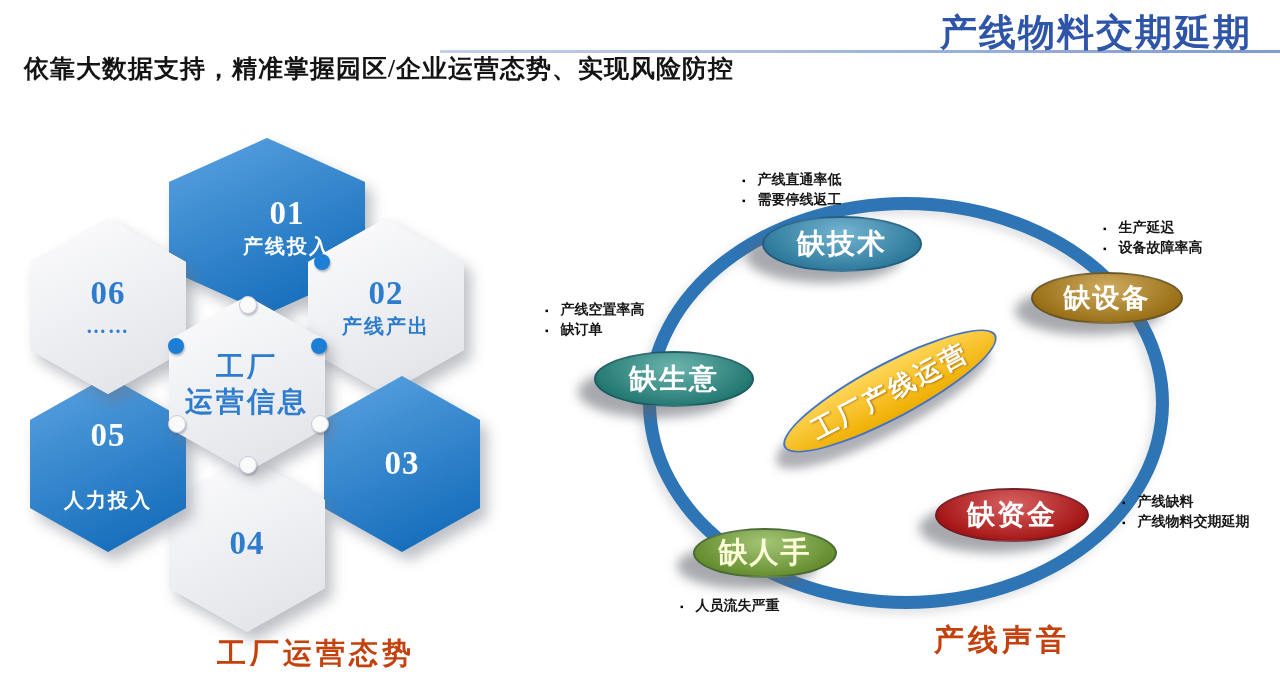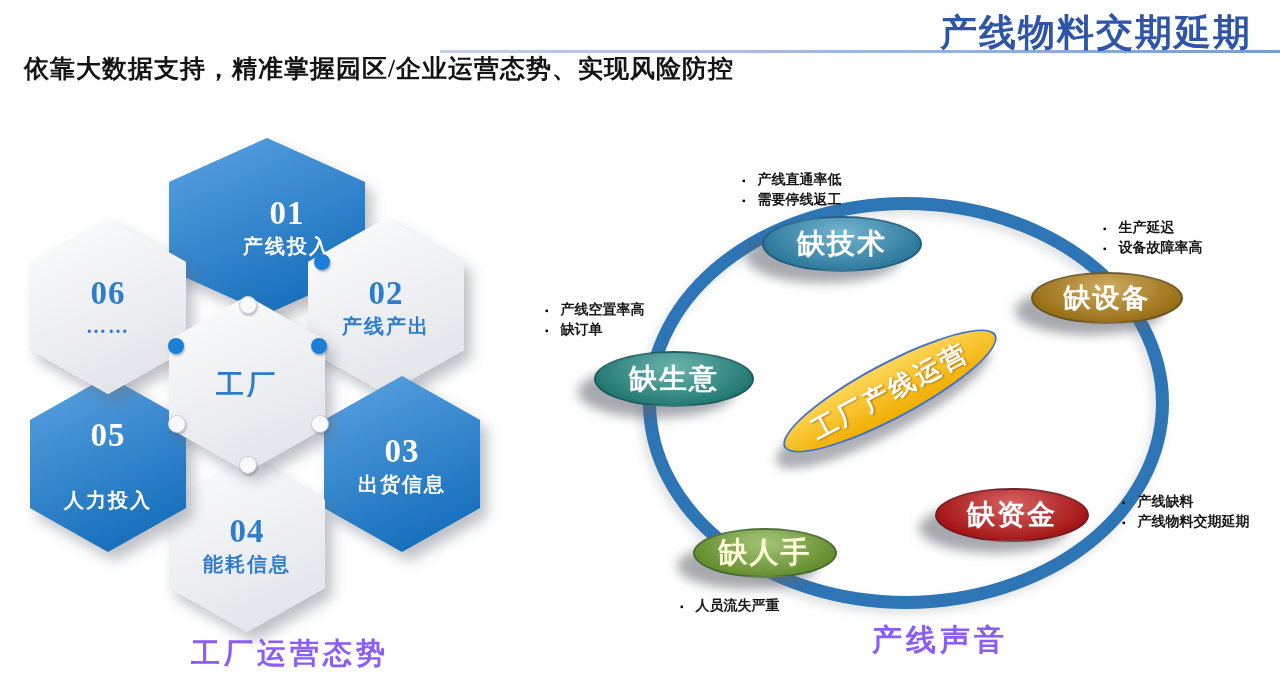--- a/index.html
+++ b/index.html
@@ -43,22 +43,22 @@
     background-image:linear-gradient(155deg,#fdfdfe,#e2e4e9 90%);
     color:#2e7ccd;
   }
   .hex-num{font-size:33px;font-weight:bold;letter-spacing:1px;}
   .hex-label{font-size:20px;font-weight:bold;letter-spacing:2px;}
   .hex-center-line{font-size:28px;font-weight:bold;letter-spacing:3px;}
   .dot{position:absolute;width:16px;height:16px;border-radius:50%;z-index:6;}
   .dot.blue{background:#1b7fd6;box-shadow:1px 2px 2px rgba(80,90,110,.4);}
   .dot.light{background:#fafafa;border:1px solid #c7ccd6;box-shadow:1px 2px 2px rgba(80,90,110,.35);}
   .diagram-caption{
-    position:absolute;font-weight:bold;color:#8b5cf6;letter-spacing:4px;
-    text-align:center;z-index:10;white-space:nowrap;
+    position:absolute;font-weight:bold;color:#c2410c;letter-spacing:4px;
+    text-align:right;z-index:10;white-space:nowrap;
   }
   
   .ring{
     position:absolute;left:643px;top:197px;width:500px;height:386px;
     border:13px solid #2e75b6;border-radius:50%;z-index:1;
     filter:drop-shadow(-4px 5px 5px rgba(130,135,145,.25));
   }
   .node{
     position:absolute;border-radius:50%;z-index:3;
     display:flex;align-items:center;justify-content:center;
@@ -103,48 +103,47 @@
   <div class="hexw" style="left:308px;top:218px;">
     <div class="hex white">
       <div class="hex-num">02</div>
       <div class="hex-label">产线产出</div>
     </div>
   </div>
 
   <div class="hexw" style="left:324px;top:376px;">
     <div class="hex blue" style="background-color: rgb(27, 127, 214);">
       <div class="hex-num">03</div>
-      <div class="hex-label">出货信息</div>
     </div>
   </div>
 
   <div class="hexw" style="left:169px;top:456px;">
     <div class="hex white">
       <div class="hex-num">04</div>
-      <div class="hex-label">能耗信息</div>
     </div>
   </div>
 
   <div class="hexw" style="left:30px;top:376px;">
     <div class="hex blue" style="background-color: rgb(27, 127, 214); gap: 32px;">
       <div class="hex-num">05</div>
       <div class="hex-label">人力投入</div>
     </div>
   </div>
 
   <div class="hexw" style="left:30px;top:218px;">
     <div class="hex white">
       <div class="hex-num">06</div>
       <div class="hex-label">……</div>
     </div>
   </div>
 
   <div class="hexw" style="left:169px;top:296px;z-index:4;">
     <div class="hex white">
       <div class="hex-center-line">工厂</div>
+      <div class="hex-center-line">运营信息</div>
     </div>
   </div>
 
   <span class="dot light" style="left:239px;top:296px;"></span>
   <span class="dot blue" style="left:311px;top:338px;"></span>
   <span class="dot light" style="left:311px;top:415px;"></span>
   <span class="dot light" style="left:239px;top:456px;"></span>
   <span class="dot light" style="left:168px;top:415px;"></span>
   <span class="dot blue" style="left:168px;top:338px;"></span>
   <span class="dot blue" style="left:314px;top:254px;"></span>

